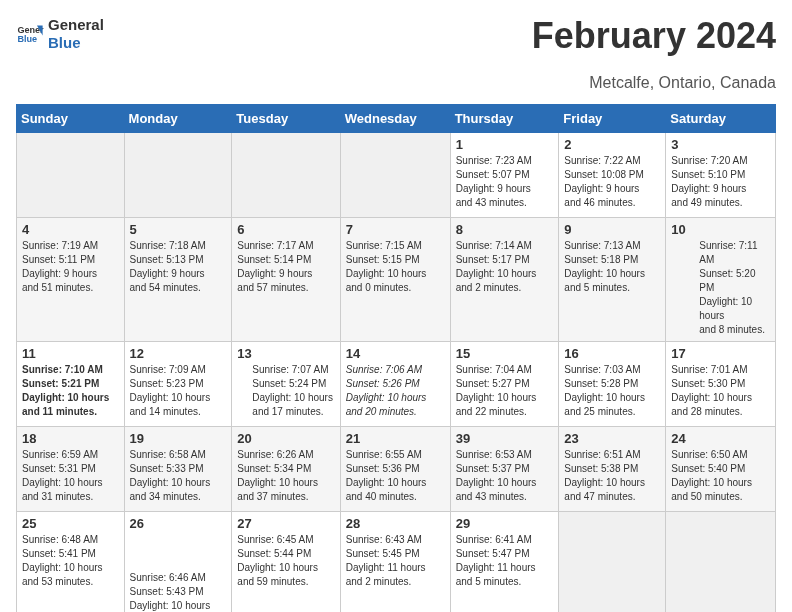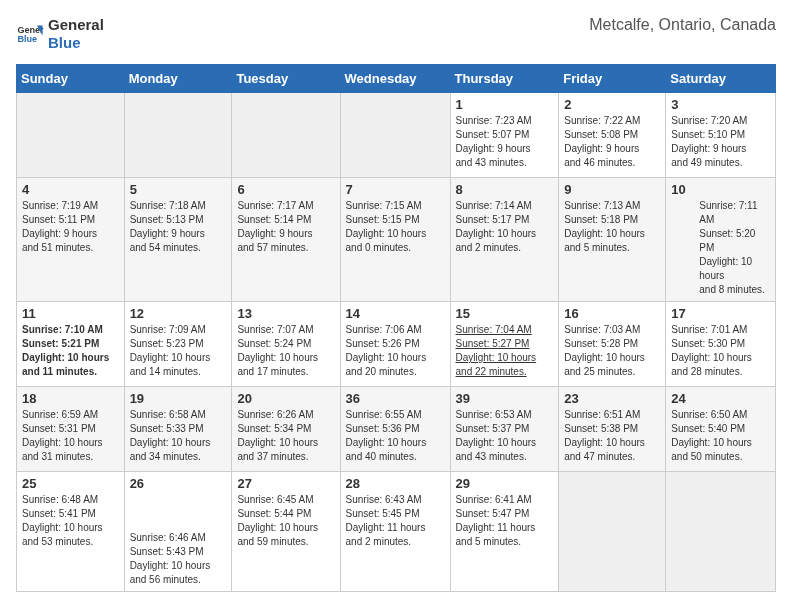--- a/index.html
+++ b/index.html
@@ -30,21 +30,21 @@
     }
     .cal-title {
       font-size: 36px;
       font-weight: bold;
       color: #333;
       line-height: 1.1;
     }
     .cal-subtitle {
       font-size: 16px;
       color: #555;
-      margin-top: 0;
+      margin-top: 18px;
     }
     table {
       width: 100%;
       border-collapse: collapse;
       font-size: 11px;
     }
     thead tr th {
       background: #2a6db5;
       color: #fff;
       padding: 6px 4px;
@@ -95,20 +95,21 @@
       <text x="2" y="18" font-size="13" font-weight="bold" fill="#333" font-family="Arial">General</text>
       <text x="2" y="32" font-size="13" font-weight="bold" fill="#2a6db5" font-family="Arial">Blue</text>
       <polygon points="30,8 38,8 38,22" fill="#2a6db5"></polygon>
     </svg>
     <div>
       <div style="font-size:15px;font-weight:bold;color:#333;line-height:1.2">General</div>
       <div style="font-size:15px;font-weight:bold;color:#2a6db5;line-height:1.2">Blue</div>
     </div>
   </div>
   <div class="title-block">
+    <div class="cal-title">February 2024</div>
     <div class="cal-subtitle">Metcalfe, Ontario, Canada</div>
   </div>
 </div>
 
 <table>
   <thead>
     <tr>
     <th>Sunday</th>
         <th>Monday</th>
         <th>Tuesday</th>
@@ -127,21 +128,21 @@
         <td>
           <span class="day-num">1</span>
           <div class="day-info" style="white-space: pre-line;">Sunrise: 7:23 AM
 Sunset: 5:07 PM
 Daylight: 9 hours
 and 43 minutes.</div>
         </td>
         <td>
           <span class="day-num">2</span>
           <div class="day-info" style="white-space: pre-line;">Sunrise: 7:22 AM
-Sunset: 5:08 PM
+Sunset: 10:08 PM
 Daylight: 9 hours
 and 46 minutes.</div>
         </td>
         <td>
           <span class="day-num">3</span>
           <div class="day-info" style="white-space: pre-line;">Sunrise: 7:20 AM
 Sunset: 5:10 PM
 Daylight: 9 hours
 and 49 minutes.</div>
         </td>
@@ -207,35 +208,35 @@
         </td>
         <td>
           <span class="day-num">12</span>
           <div class="day-info" style="white-space: pre-line;">Sunrise: 7:09 AM
 Sunset: 5:23 PM
 Daylight: 10 hours
 and 14 minutes.</div>
         </td>
         <td>
           <span class="day-num">13</span>
-          <div class="day-info" style="white-space: pre-line;">Sunrise: 7:07 AM
+          <div class="day-info" style="white-space: pre-line; margin-left: 15px;">Sunrise: 7:07 AM
 Sunset: 5:24 PM
 Daylight: 10 hours
 and 17 minutes.</div>
         </td>
         <td>
           <span class="day-num">14</span>
-          <div class="day-info" style="white-space: pre-line;">Sunrise: 7:06 AM
+          <div class="day-info" style="white-space: pre-line; font-style: italic;">Sunrise: 7:06 AM
 Sunset: 5:26 PM
 Daylight: 10 hours
 and 20 minutes.</div>
         </td>
         <td>
           <span class="day-num">15</span>
-          <div class="day-info" style="white-space: pre-line; text-decoration: underline;">Sunrise: 7:04 AM
+          <div class="day-info" style="white-space: pre-line;">Sunrise: 7:04 AM
 Sunset: 5:27 PM
 Daylight: 10 hours
 and 22 minutes.</div>
         </td>
         <td>
           <span class="day-num">16</span>
           <div class="day-info" style="white-space: pre-line;">Sunrise: 7:03 AM
 Sunset: 5:28 PM
 Daylight: 10 hours
 and 25 minutes.</div>
@@ -264,21 +265,21 @@
 and 34 minutes.</div>
         </td>
         <td>
           <span class="day-num">20</span>
           <div class="day-info" style="white-space: pre-line;">Sunrise: 6:26 AM
 Sunset: 5:34 PM
 Daylight: 10 hours
 and 37 minutes.</div>
         </td>
         <td>
-          <span class="day-num">36</span>
+          <span class="day-num">21</span>
           <div class="day-info" style="white-space: pre-line;">Sunrise: 6:55 AM
 Sunset: 5:36 PM
 Daylight: 10 hours
 and 40 minutes.</div>
         </td>
         <td>
           <span class="day-num">39</span>
           <div class="day-info" style="white-space: pre-line;">Sunrise: 6:53 AM
 Sunset: 5:37 PM
 Daylight: 10 hours

